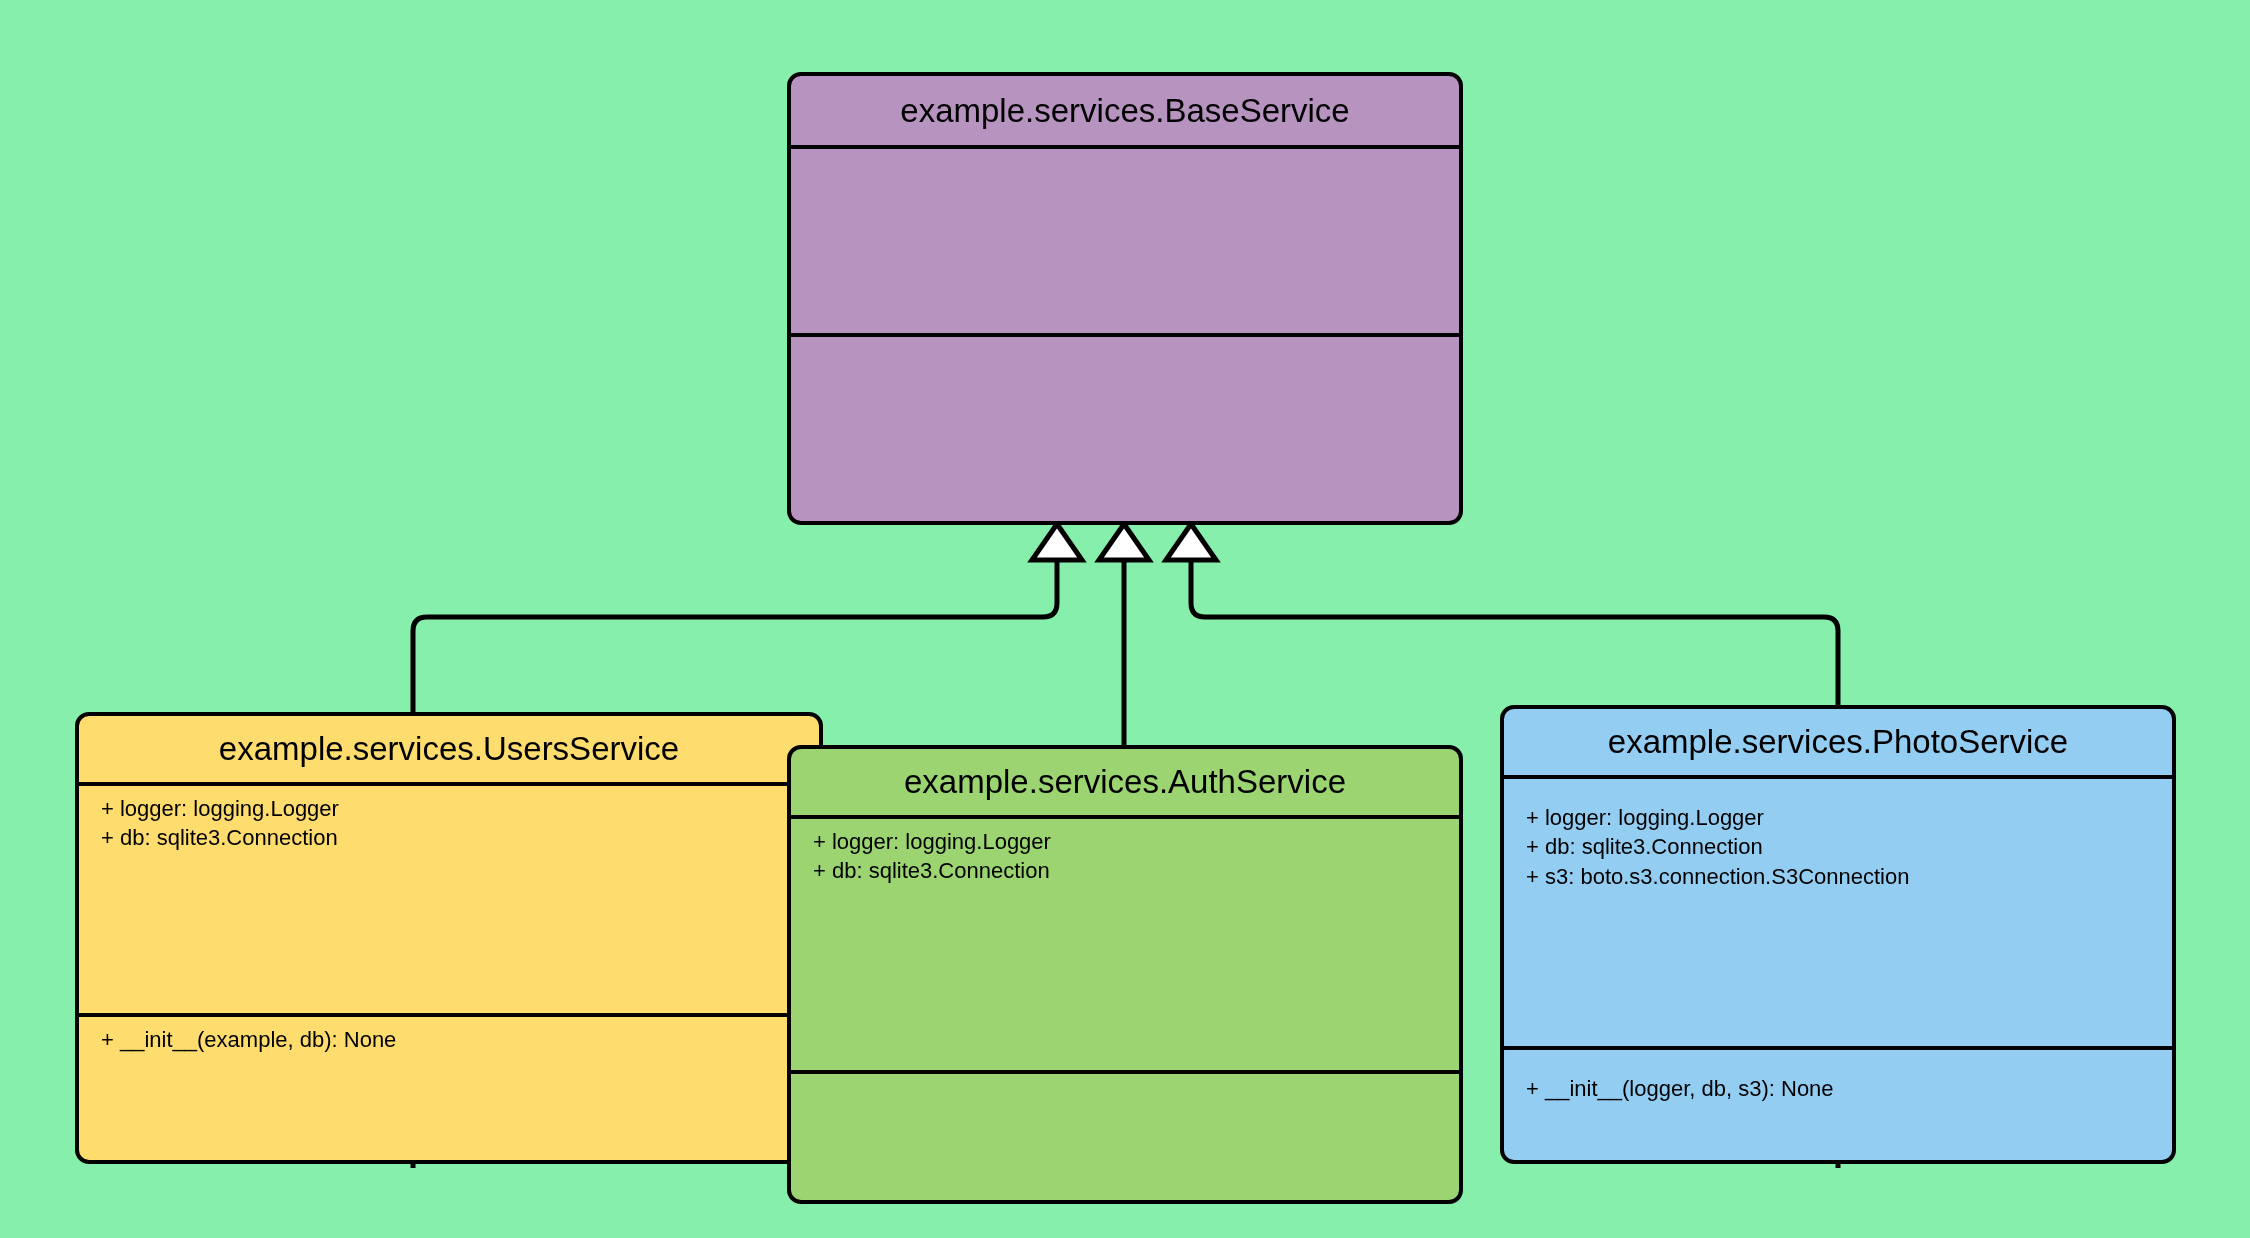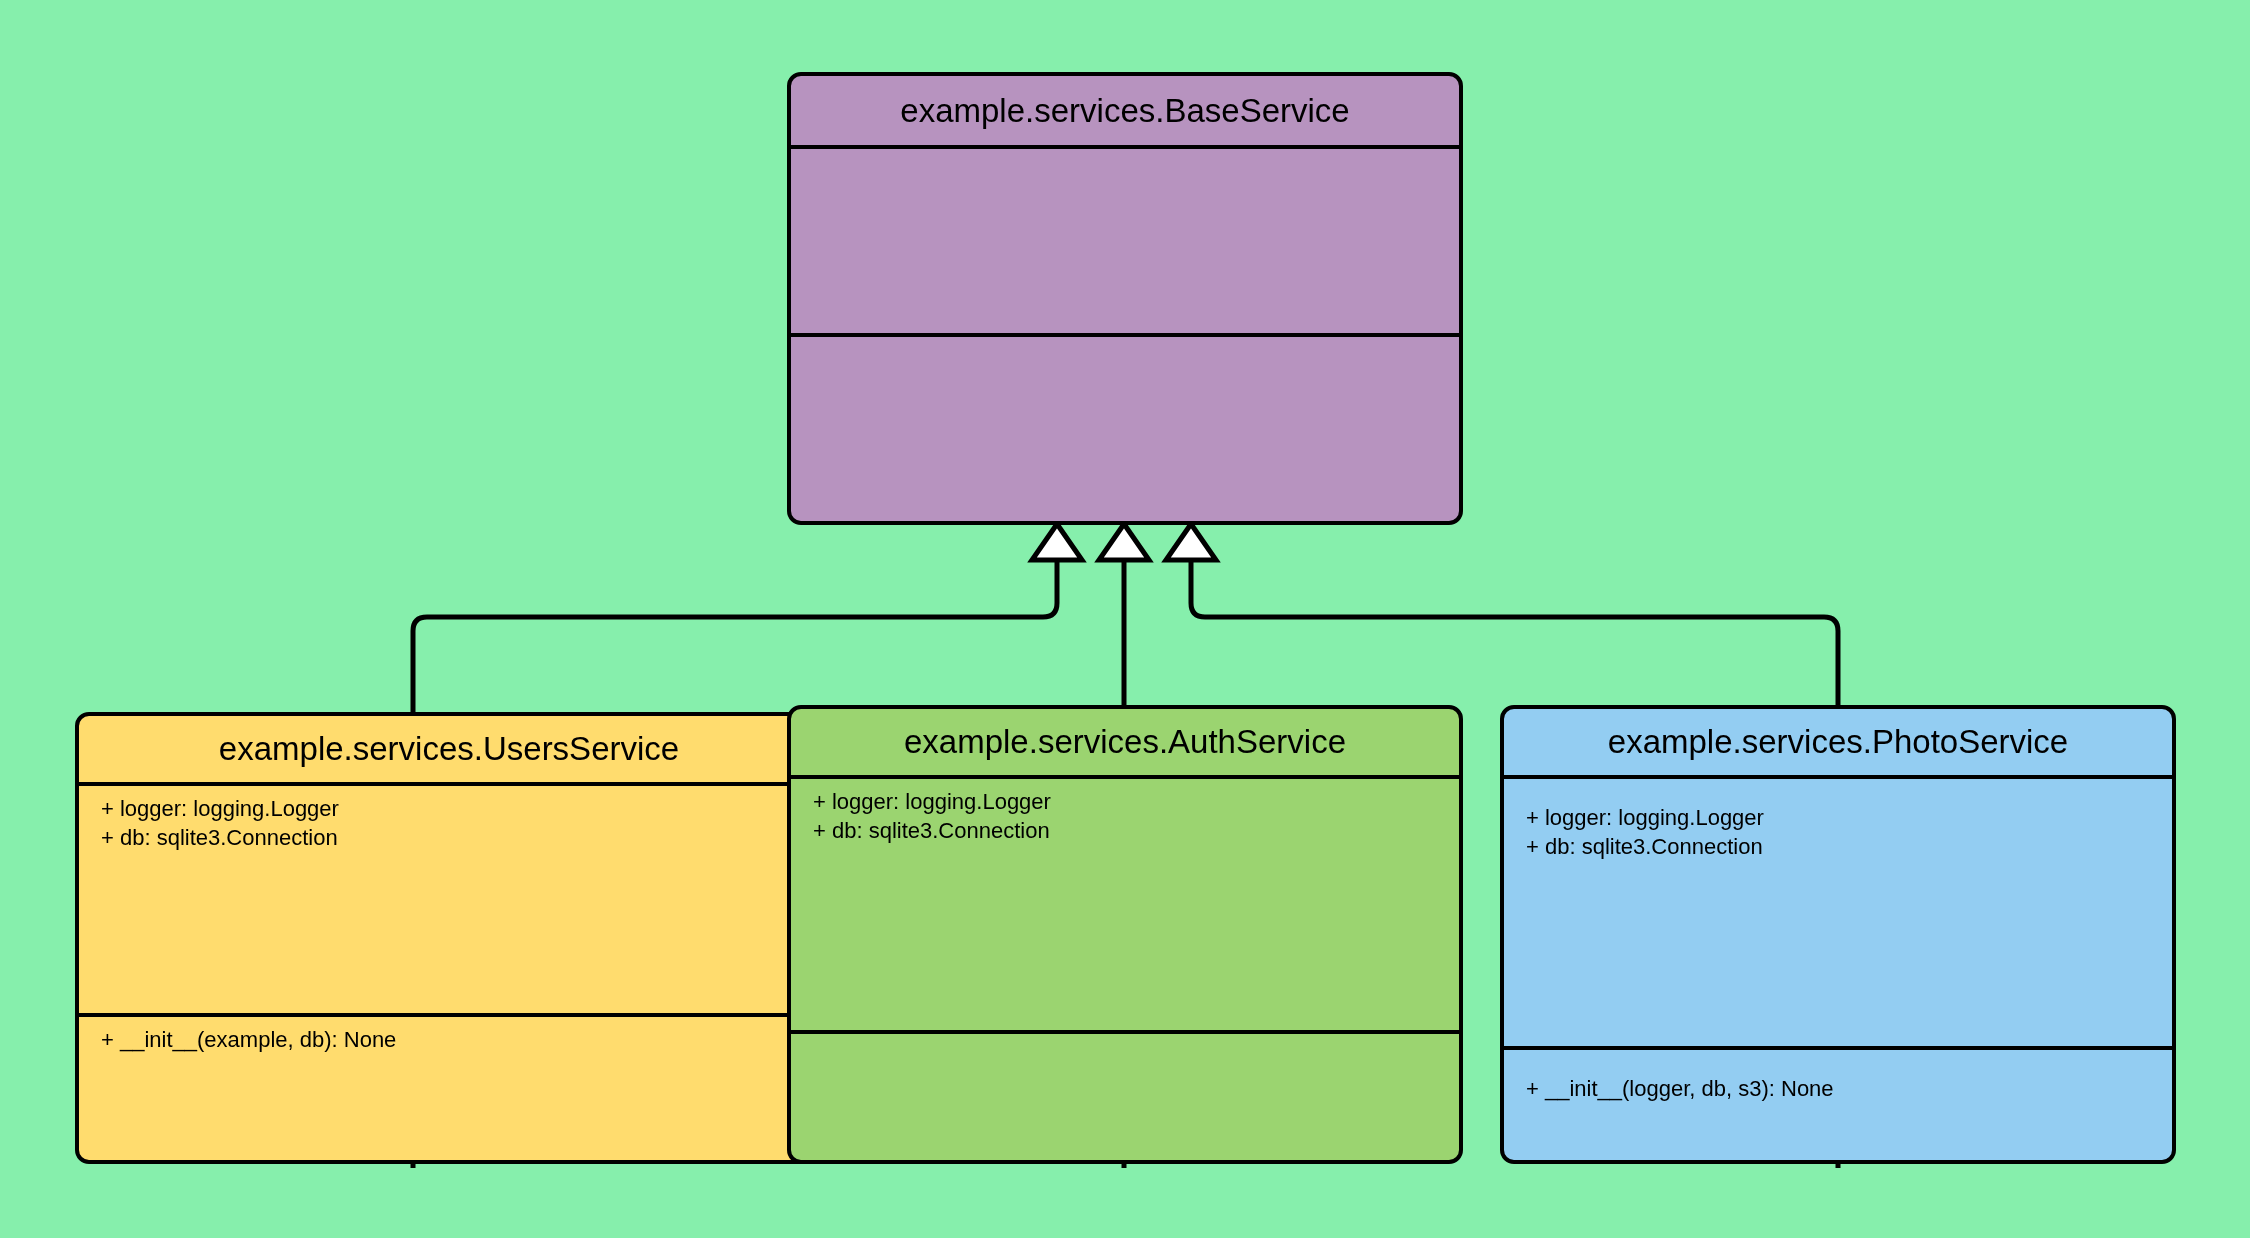--- a/index.html
+++ b/index.html
@@ -75,21 +75,21 @@
   #class-baseservice .uml-methods { height: 186px; }
 
   #class-usersservice {
     left: 75px; top: 712px; width: 748px; height: 452px;
     background: #ffdc6e;
   }
   #class-usersservice .uml-title { height: 70px; }
   #class-usersservice .uml-attrs { height: 231px; }
 
   #class-authservice {
-    left: 787px; top: 705px; width: 676px; height: 459px;
+    left: 787px; top: 745px; width: 676px; height: 459px;
     background: #9bd470;
   }
   #class-authservice .uml-title { height: 70px; }
   #class-authservice .uml-attrs { height: 255px; }
 
   #class-photoservice {
     left: 1500px; top: 705px; width: 676px; height: 459px;
     background: #93cdf2;
     gap: 16px;
   }
@@ -141,19 +141,20 @@
       <span class="uml-row">+ logger: logging.Logger</span>
       <span class="uml-row">+ db: sqlite3.Connection</span>
     </div>
   </div>
 
   <div class="uml-class" id="class-photoservice">
     <div class="uml-title">example.services.PhotoService</div>
     <div class="uml-section uml-attrs">
       <span class="uml-row">+ logger: logging.Logger</span>
       <span class="uml-row">+ db: sqlite3.Connection</span>
+      <span class="uml-row">+ s3: boto.s3.connection.S3Connection</span>
     </div>
     <div class="uml-section uml-methods">
       <span class="uml-row">+ __init__(logger, db, s3): None</span>
     </div>
   </div>
 
 </div>
 
 </body></html>

